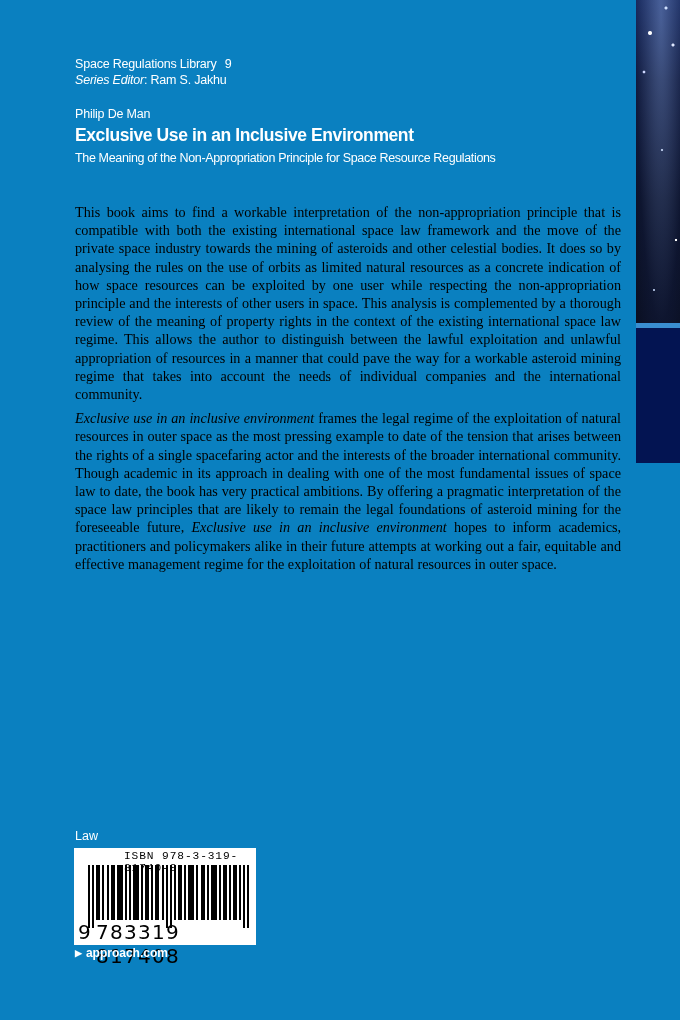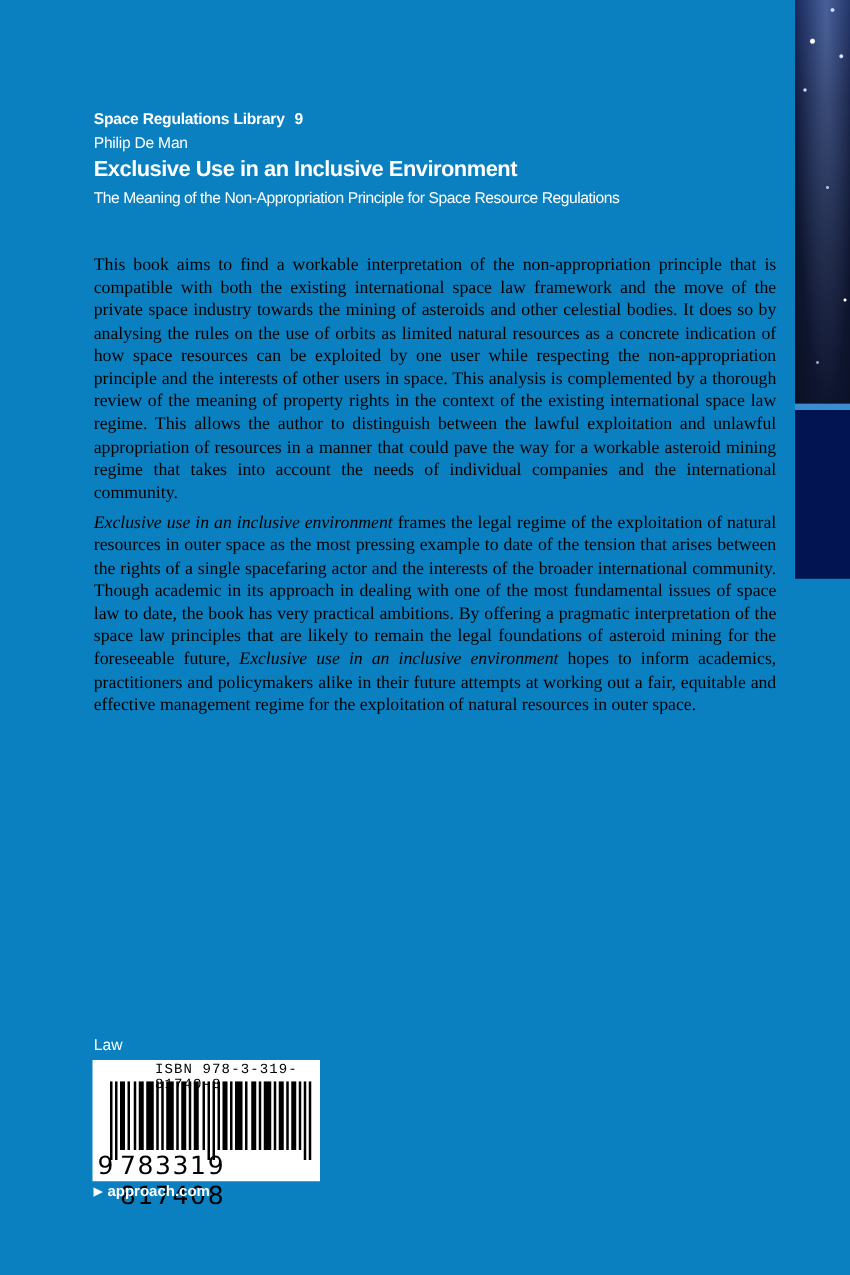--- a/index.html
+++ b/index.html
@@ -28,21 +28,21 @@
   }
   .strip-navy {
     position: absolute; left: 636px; top: 328px; width: 44px; height: 135px;
     background: #031452;
   }
   .series {
     position: absolute; left: 75px; top: 56px;
     font-family: "Liberation Sans", sans-serif;
     font-stretch: condensed;
   }
-  .series-title { font-size: 12.5px; font-weight: bold; letter-spacing: -0.2px; line-height: 16px; margin-top: 31px; }
+  .series-title { font-size: 12.5px; font-weight: normal; letter-spacing: -0.2px; line-height: 16px; }
   .series-title .num { margin-left: 8px; }
   .series-editor { font-size: 12.5px; line-height: 17px; letter-spacing: -0.2px; }
   .series-editor em { font-style: italic; }
   .author { position: absolute; left: 75px; top: 107px; font-size: 12.5px; letter-spacing: -0.2px; }
   .title { position: absolute; left: 75px; top: 125px; font-size: 17.5px; font-weight: bold; letter-spacing: -0.4px; }
   .subtitle { position: absolute; left: 75px; top: 151px; font-size: 12.5px; letter-spacing: -0.35px; }
   .blurb {
     position: absolute; left: 75px; top: 203px; width: 546px;
     font-family: "Liberation Serif", serif;
     font-size: 14.2px; line-height: 18.2px;
@@ -73,20 +73,23 @@
 </head>
 <body>
 
 <div class="strip"></div>
 <div class="strip-line"></div>
 <div class="strip-navy"></div>
 
 <div class="series">
   <div class="series-title">
     <span>Space Regulations Library</span><span class="num">9</span>
+  </div>
+  <div class="series-editor">
+    <em>Series Editor</em><span>: Ram S. Jakhu</span>
   </div>
 </div>
 
 <div class="author">Philip De Man</div>
 <div class="title">Exclusive Use in an Inclusive Environment</div>
 <div class="subtitle">The Meaning of the Non-Appropriation Principle for Space Resource Regulations</div>
 
 <div class="blurb">
   <p>This book aims to find a workable interpretation of the non-appropriation principle that is compatible with both the existing international space law framework and the move of the private space industry towards the mining of asteroids and other celestial bodies. It does so by analysing the rules on the use of orbits as limited natural resources as a concrete indication of how space resources can be exploited by one user while respecting the non-appropriation principle and the interests of other users in space. This analysis is complemented by a thorough review of the meaning of property rights in the context of the existing international space law regime. This allows the author to distinguish between the lawful exploitation and unlawful appropriation of resources in a manner that could pave the way for a workable asteroid mining regime that takes into account the needs of individual companies and the international community.</p>
   <p><em>Exclusive use in an inclusive environment</em><span> frames the legal regime of the exploitation of natural resources in outer space as the most pressing example to date of the tension that arises between the rights of a single spacefaring actor and the interests of the broader international community. Though academic in its approach in dealing with one of the most fundamental issues of space law to date, the book has very practical ambitions. By offering a pragmatic interpretation of the space law principles that are likely to remain the legal foundations of asteroid mining for the foreseeable future, </span><em>Exclusive use in an inclusive environment</em><span> hopes to inform academics, practitioners and policymakers alike in their future attempts at working out a fair, equitable and effective management regime for the exploitation of natural resources in outer space.</span></p>

